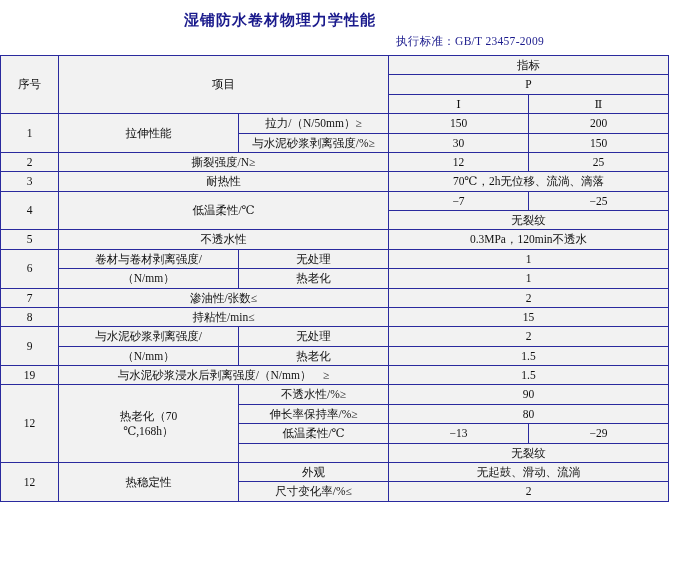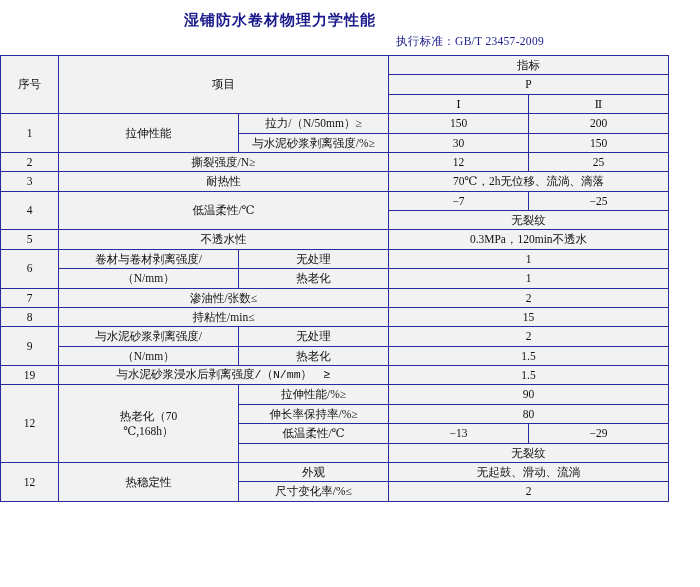--- a/index.html
+++ b/index.html
@@ -77,21 +77,20 @@
     font-size: 11.5px;
   }
   .sub {
     background: #f4f4f4;
   }
   .val {
     background: #f7f7f7;
   }
   .small {
     font-size: 11px;
-    font-family: Liberation Mono, monospace;
   }
   .topbar {
     height: 3px;
     background: #ffffff;
   }
 </style>
 </head>
 <body>
 
 <div class="page">
@@ -207,21 +206,21 @@
         <td class="item small" colspan="2">与水泥砂浆浸水后剥离强度/（N/mm）　≥</td>
         <td class="val" colspan="2">1.5</td>
       </tr>
 
       <tr>
         <td class="idx" rowspan="4">12</td>
         <td class="item" rowspan="4">
           <span>热老化（70</span><br>
           <span>℃,168h）</span>
         </td>
-        <td class="sub">拉伸性能/%≥</td>
+        <td class="sub">不透水性/%≥</td>
         <td class="val" colspan="2">90</td>
       </tr>
       <tr>
         <td class="sub">伸长率保持率/%≥</td>
         <td class="val" colspan="2">80</td>
       </tr>
       <tr>
         <td class="sub">低温柔性/℃</td>
         <td class="val">−13</td>
         <td class="val">−29</td>

